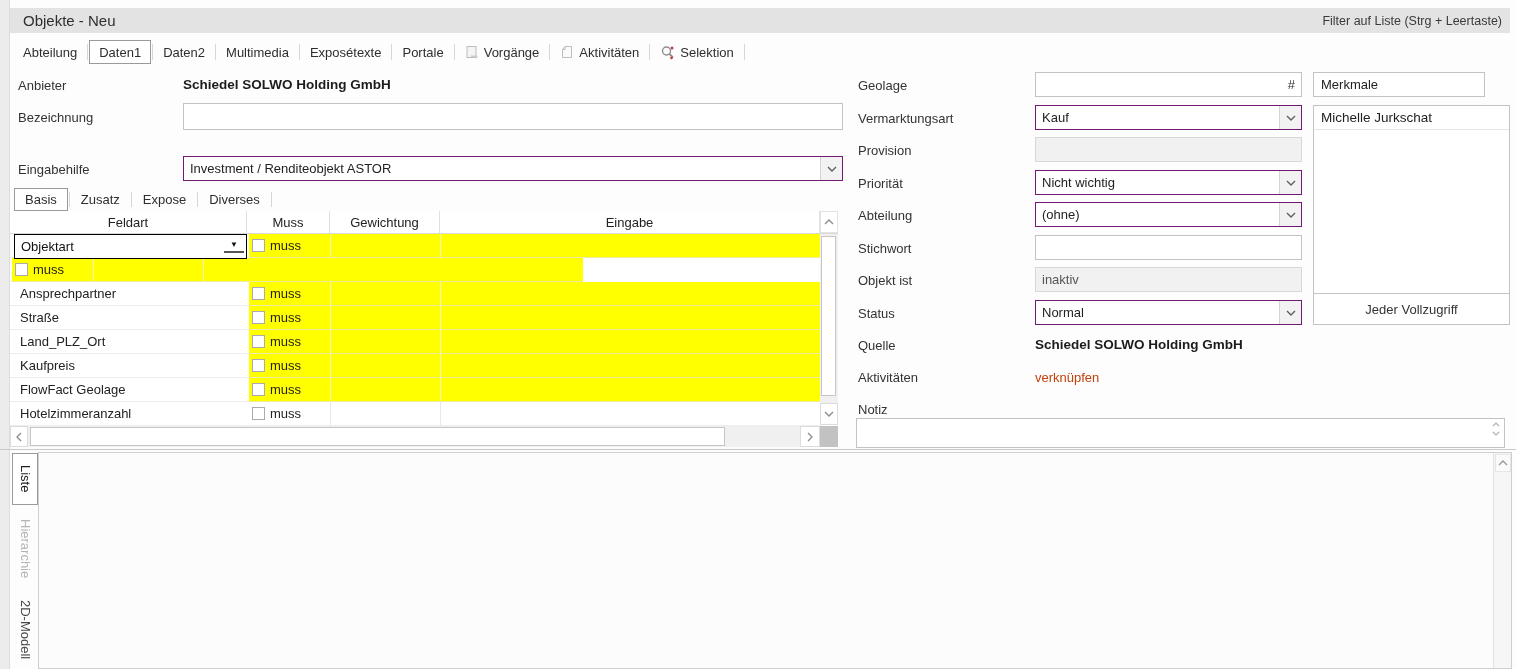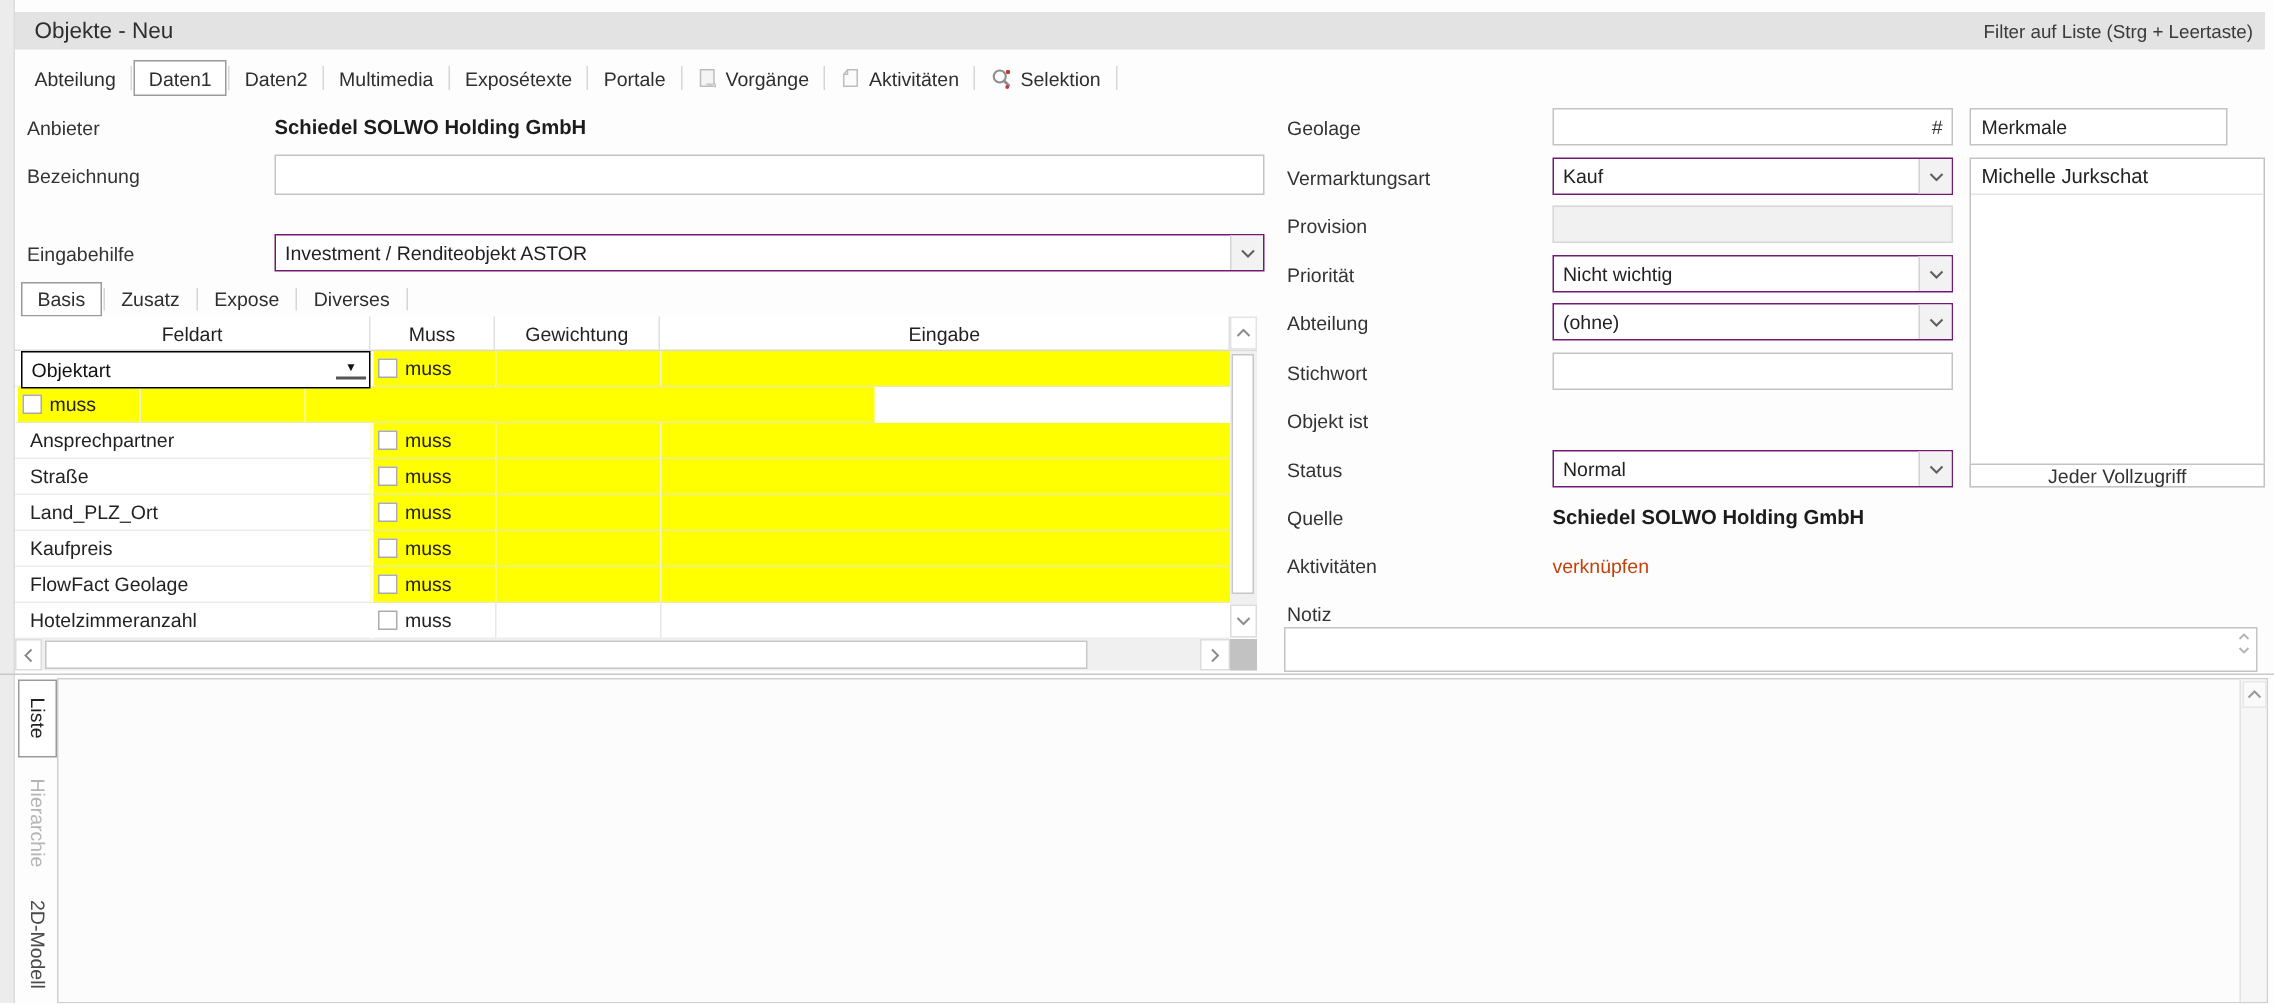--- a/index.html
+++ b/index.html
@@ -68,21 +68,21 @@
   .hash { font-size:13px; color:#333; }
   .graylink { font-size:13px; color:#c2410c; }
 
   .notiz-area { left:856px; top:418px; width:649px; height:30px; border:1px solid #c3c3c3; background:#fff; }
   .spinners { position:absolute; right:4px; top:3px; display:flex; flex-direction:column; gap:4px; align-items:center; }
 
   
   .mk-title { left:1313px; top:72px; width:172px; height:25px; border:1px solid #c3c3c3; background:#fff; display:flex; align-items:center; padding:0 7px; font-size:13px; color:#222; }
   .mk-list { left:1313px; top:105px; width:197px; height:220px; border:1px solid #c3c3c3; background:#fff; }
   .mk-item { height:24px; display:flex; align-items:center; padding:0 7px; font-size:13.5px; color:#222; border-bottom:1px solid #e4e4e4; }
-  .mk-footer { position:absolute; left:-1px; right:-1px; bottom:-1px; height:16px; border:1px solid #c3c3c3; background:#fff; display:flex; align-items:center; justify-content:center; font-size:13px; color:#333; }
+  .mk-footer { position:absolute; left:-1px; right:-1px; bottom:-1px; height:32px; border:1px solid #c3c3c3; background:#fff; display:flex; align-items:center; justify-content:center; font-size:13px; color:#333; }
 
   
   .bottom-divider { left:0; top:449px; width:1516px; height:1px; background:#c9c9c9; }
   .vtab { left:12px; width:26px; writing-mode:vertical-rl; display:flex; align-items:center; justify-content:center; font-size:13px; cursor:default; }
   .vtab.active { background:#fff; border:1px solid #9a9a9a; color:#222; }
   .vtab.dim { color:#b5b5b5; }
   .vtab.norm { color:#4a4a4a; }
   .bpanel { left:38px; top:452px; width:1474px; height:217px; background:#fcfcfc; border:1px solid #cfcfcf; }
   .bscroll { position:absolute; right:0; top:0; bottom:0; width:18px; background:#f6f6f6; border-left:1px solid #e2e2e2; }
   .bscroll .sbtn { width:16px; height:18px; margin:1px auto 0; border-color:#e6e6e6; background:#fafafa; }
@@ -340,20 +340,21 @@
         <svg width="10" height="6" viewBox="0 0 10 6">
           <polyline points="1,1 5,5 9,1" fill="none" stroke="#5f5f5f" stroke-width="1.4"></polyline>
         </svg>
       </span>
   </div>
 
   <div class="abs lbl rlbl" style="top:241px;">Stichwort</div>
   <input class="abs tinput rfield" style="top: 235px;" value="">
 
   <div class="abs lbl rlbl" style="top:273px;">Objekt ist</div>
+  <input class="abs tinput dis rfield" style="top: 267px;" disabled="" value="inaktiv">
 
   <div class="abs lbl rlbl" style="top:306px;">Status</div>
   <div class="abs combo rfield" style="top:300px;">
     <span class="ctext">Normal</span>
     <span class="cbtn">
         <svg width="10" height="6" viewBox="0 0 10 6">
           <polyline points="1,1 5,5 9,1" fill="none" stroke="#5f5f5f" stroke-width="1.4"></polyline>
         </svg>
       </span>
   </div>

